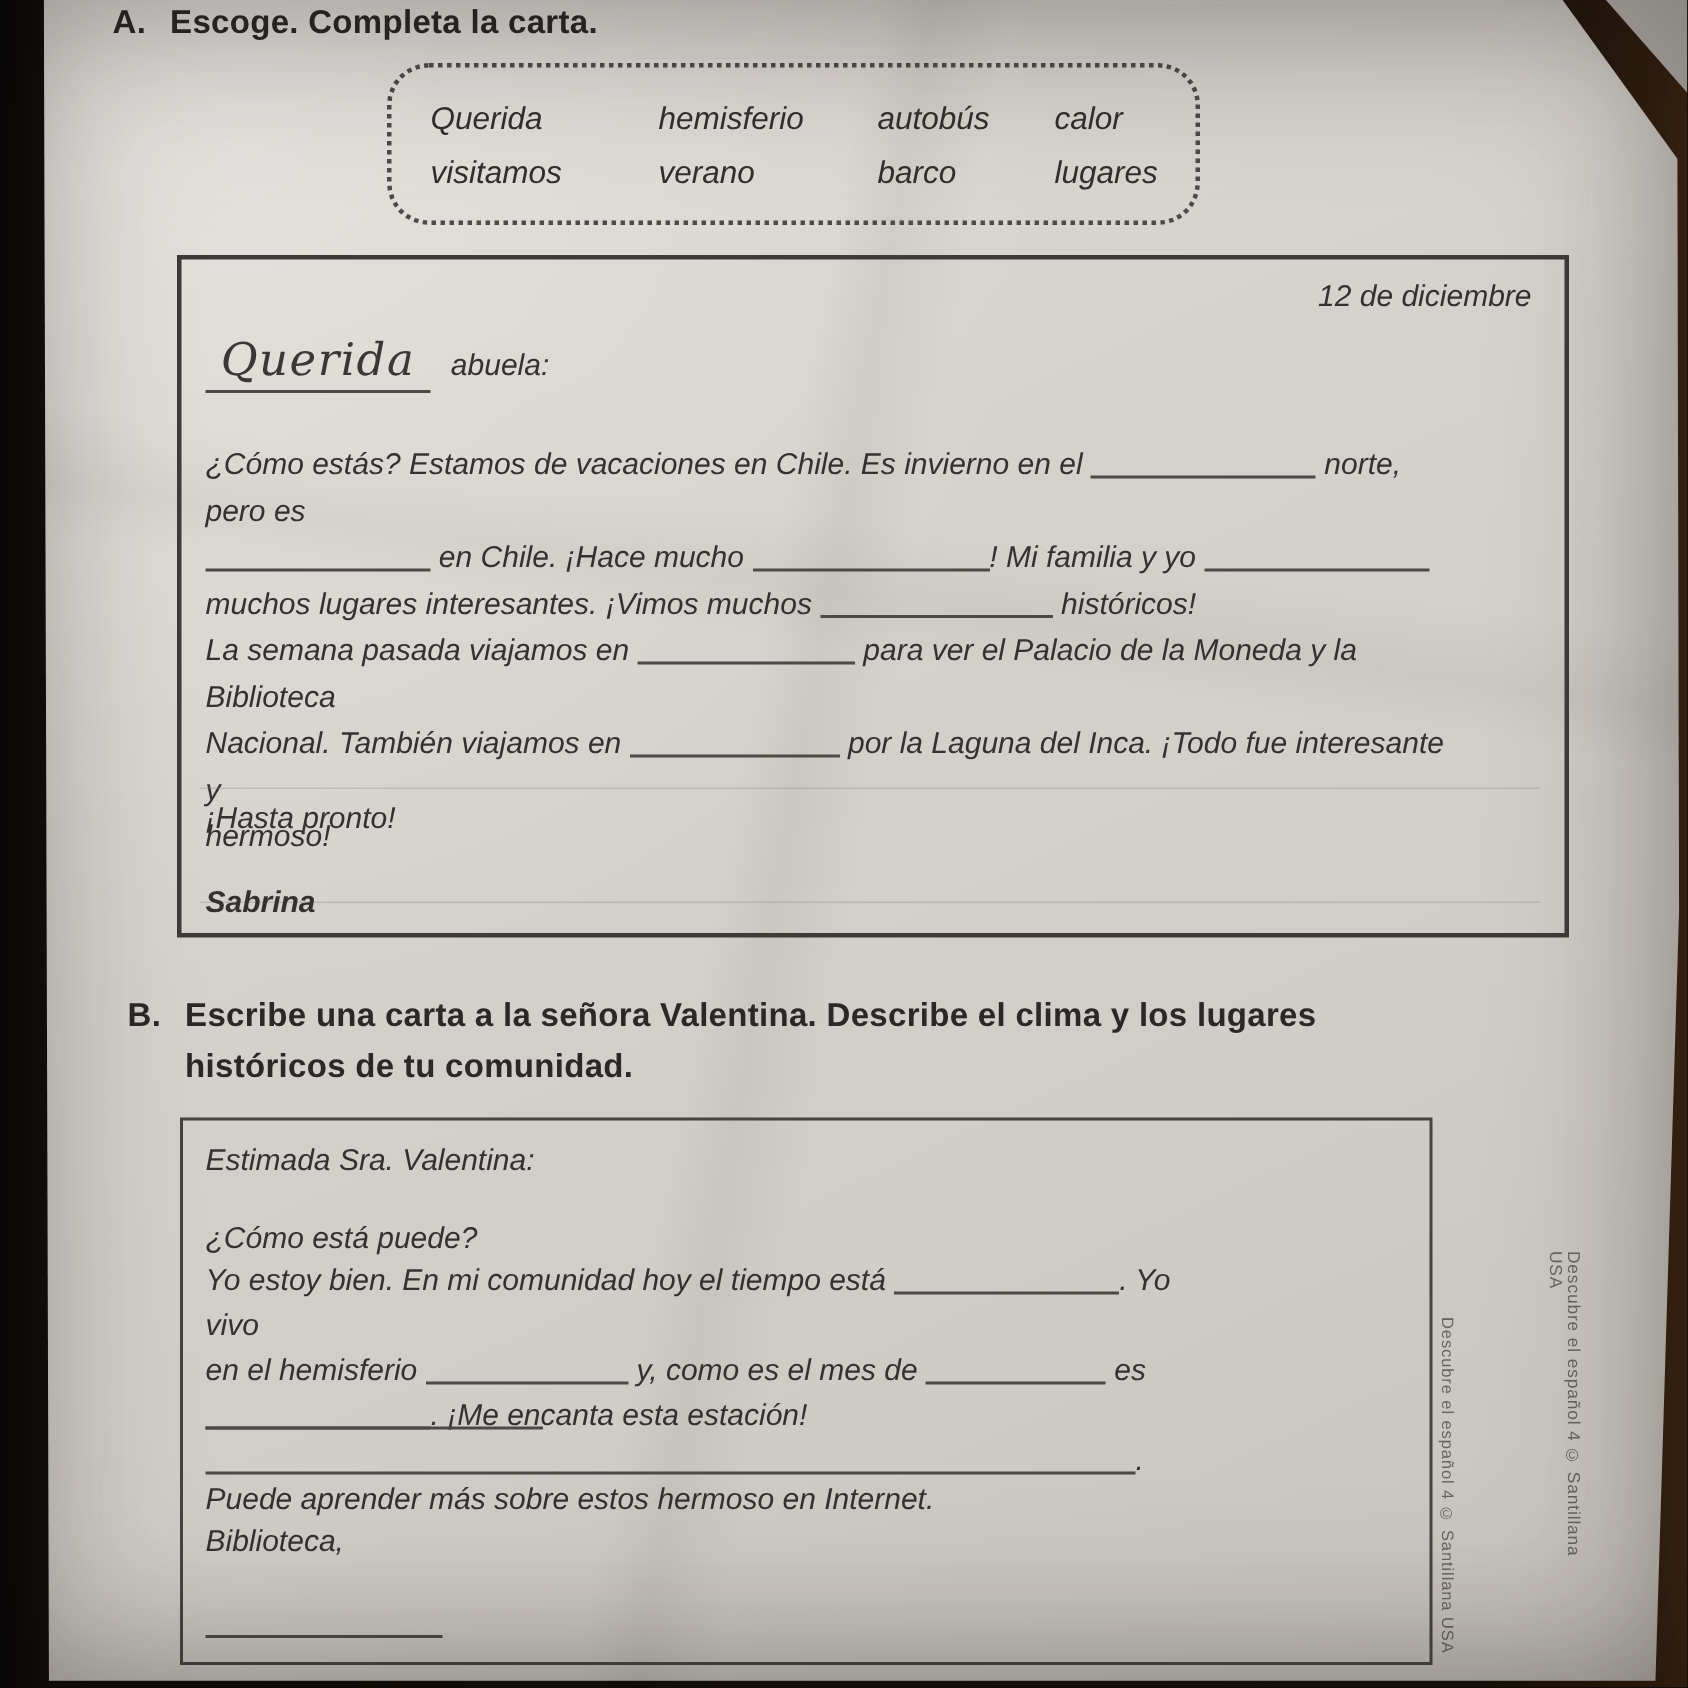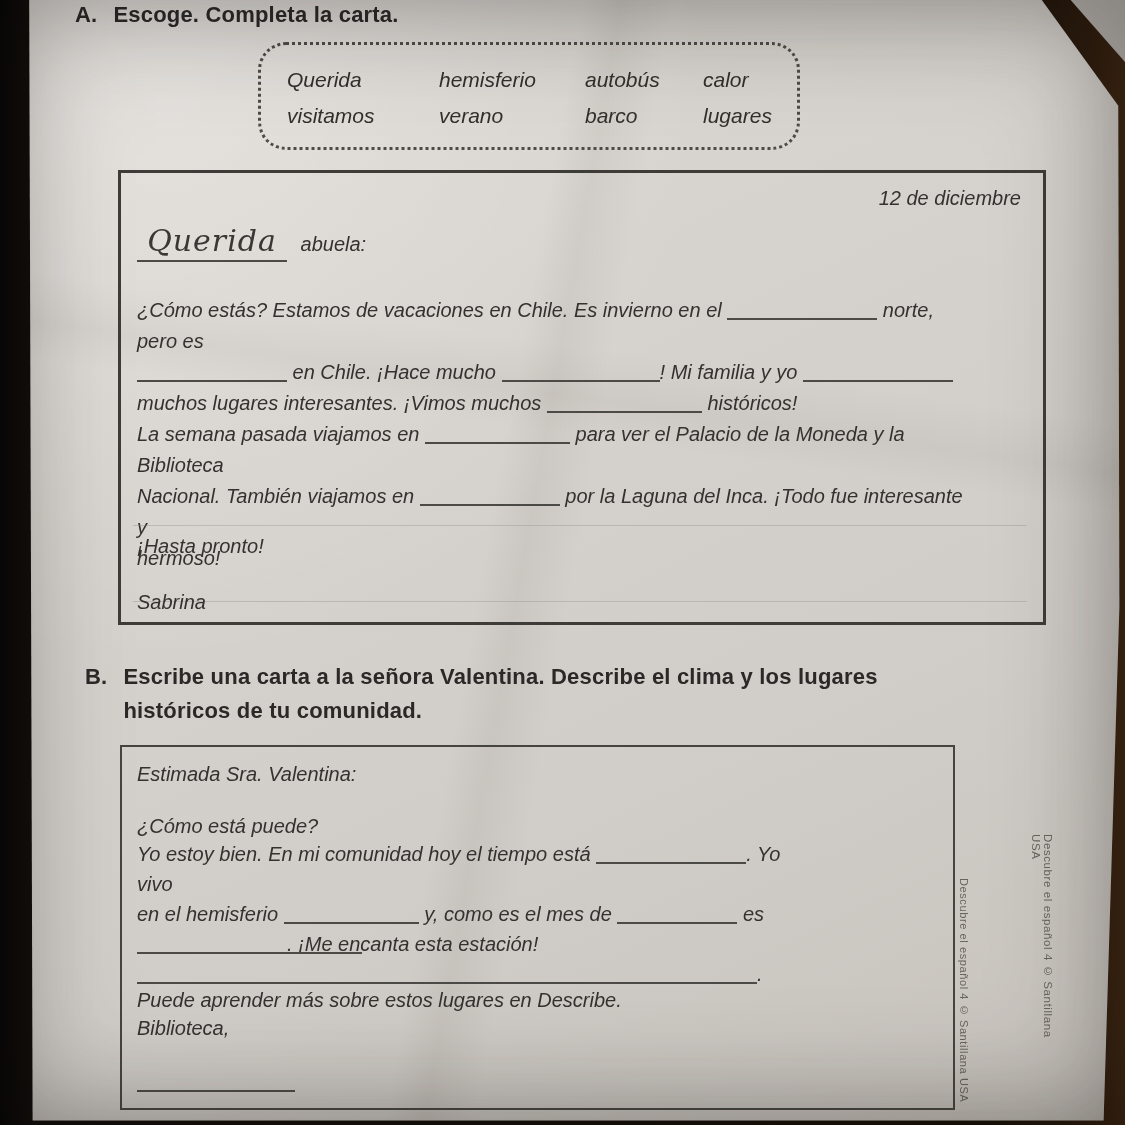--- a/index.html
+++ b/index.html
@@ -97,34 +97,34 @@
       <span style="margin-left:8px;">abuela:</span>
     </div>
 
     <div class="abs ltx" style="left:16px; top:122px; width:830px;"><span>¿Cómo estás? Estamos de vacaciones en Chile. Es invierno en el </span><span class="blank" style="width: 150px;"></span><span> norte, pero es</span><br><span class="blank" style="width: 150px;"></span><span> en Chile. ¡Hace mucho </span><span class="blank" style="width: 158px;"></span><span>! Mi familia y yo </span><span class="blank" style="width: 150px;"></span><br><span>muchos lugares interesantes. ¡Vimos muchos </span><span class="blank" style="width: 155px;"></span><span> históricos!</span></div>
 
     <div class="abs ltx" style="left:16px; top:246px; width:840px;"><span>La semana pasada viajamos en </span><span class="blank" style="width: 145px;"></span><span> para ver el Palacio de la Moneda y la Biblioteca</span><br><span>Nacional. También viajamos en </span><span class="blank" style="width: 140px;"></span><span> por la Laguna del Inca. ¡Todo fue interesante y</span><br><span>hermoso!</span></div>
 
     <div class="bleed" style="top:352px;"></div>
     <div class="abs ltx" style="left:16px; top:358px;">¡Hasta pronto!</div>
     <div class="bleed" style="top:428px;"></div>
-    <div class="abs ltx" style="left:16px; top:414px;">Sabrina</div>
+    <div class="abs ltx" style="left:16px; top:414px;font-weight:bold;">Sabrina</div>
   </div>
 
   <div class="h-section h-b" style="left:85px; top:660px;">
     <span class="lbl">B.</span>
       <span class="ttl">Escribe una carta a la señora Valentina. Describe el clima y los lugares históricos de tu comunidad.</span>
   </div>
 
   <div class="letter-b">
     <div class="abs ltx" style="left:15px; top:12px;">Estimada Sra. Valentina:</div>
     <div class="abs ltx" style="left:15px; top:64px;">¿Cómo está puede?</div>
     <div class="abs ltx" style="left:15px; top:92px; width:680px; line-height:30px;"><span>Yo estoy bien. En mi comunidad hoy el tiempo está </span><span class="blank" style="width: 150px;"></span><span>. Yo vivo</span><br><span>en el hemisferio </span><span class="blank" style="width: 135px;"></span><span> y, como es el mes de </span><span class="blank" style="width: 120px;"></span><span> es</span><br><span class="blank" style="width: 150px;"></span><span>. ¡Me encanta esta estación!</span></div>
     <div class="abs ltx" style="left:15px; top:182px; width:800px; line-height:30px;"><span class="blank" style="width: 225px;"></span><br><span class="blank" style="width: 620px;"></span><span>.</span></div>
-    <div class="abs ltx" style="left:15px; top:238px;">Puede aprender más sobre estos lugares en Describe.</div>
+    <div class="abs ltx" style="left:15px; top:238px;">Puede aprender más sobre estos hermoso en Internet.</div>
     <div class="abs ltx" style="left:15px; top:266px;">Biblioteca,</div>
     <div class="sig-blank"></div>
   </div>
 
   <div class="side-text" style="left:958px; top:878px; height:250px;">Descubre el español 4 © Santillana USA</div>
   <div class="side-text" style="left:1030px; top:834px; height:228px; font-size:11.5px;">Descubre el español 4 © Santillana USA</div>
 
   <div class="vignette"></div>
 </div>
 

